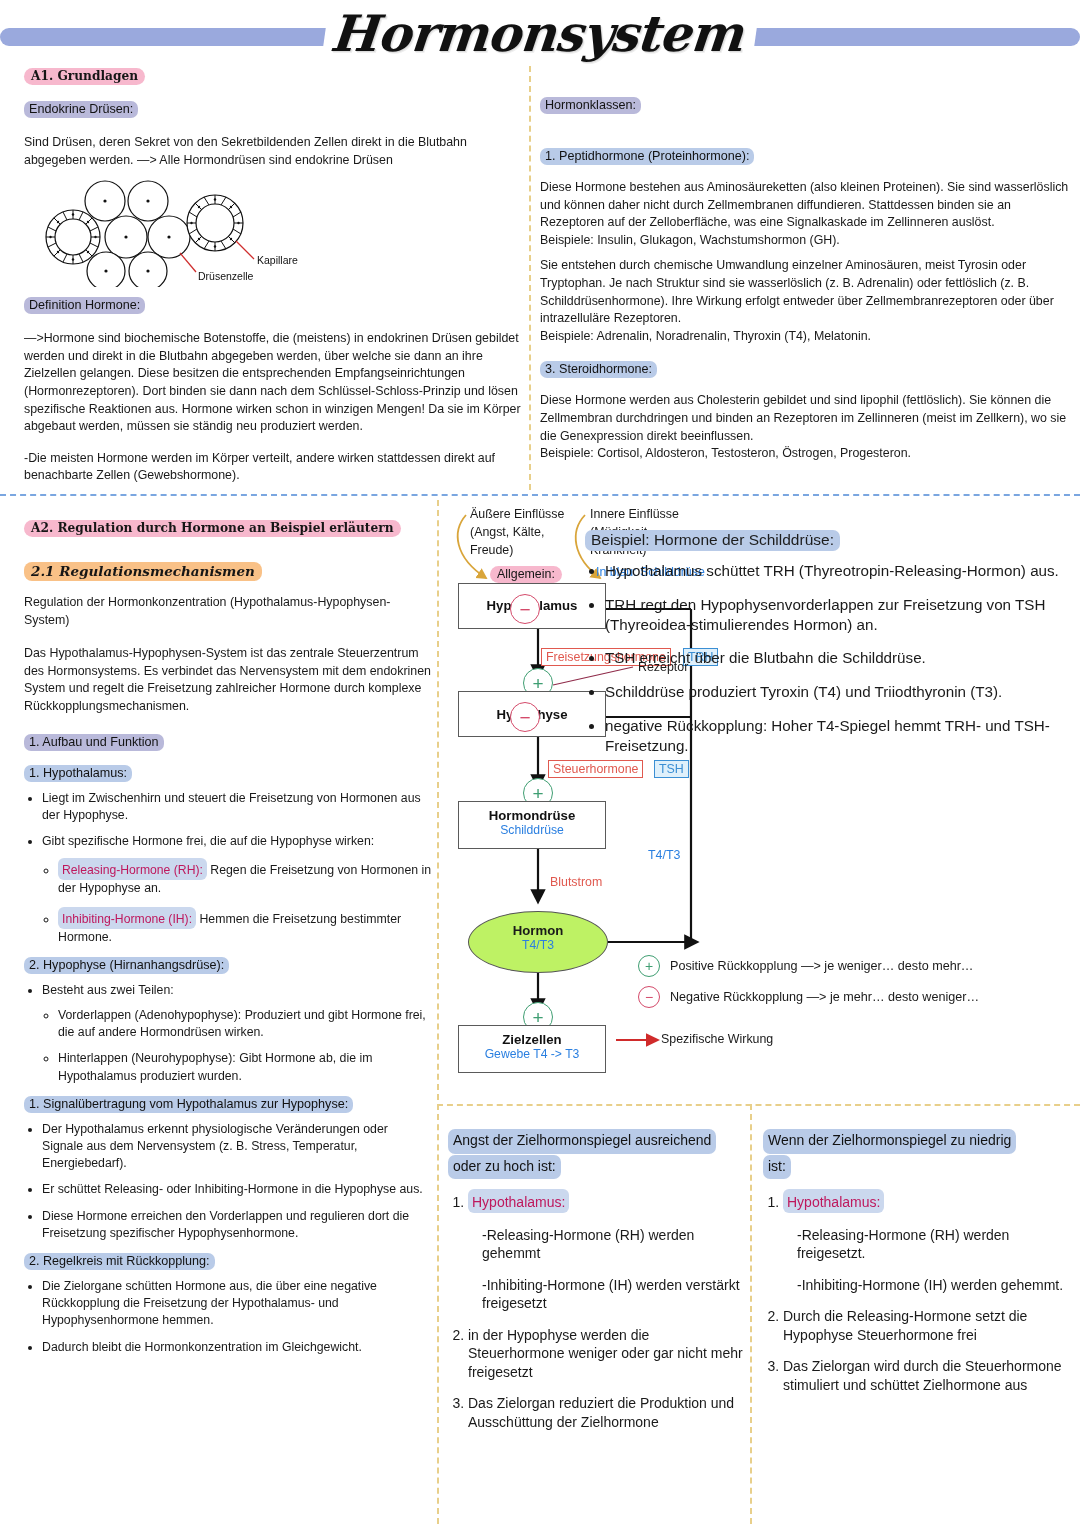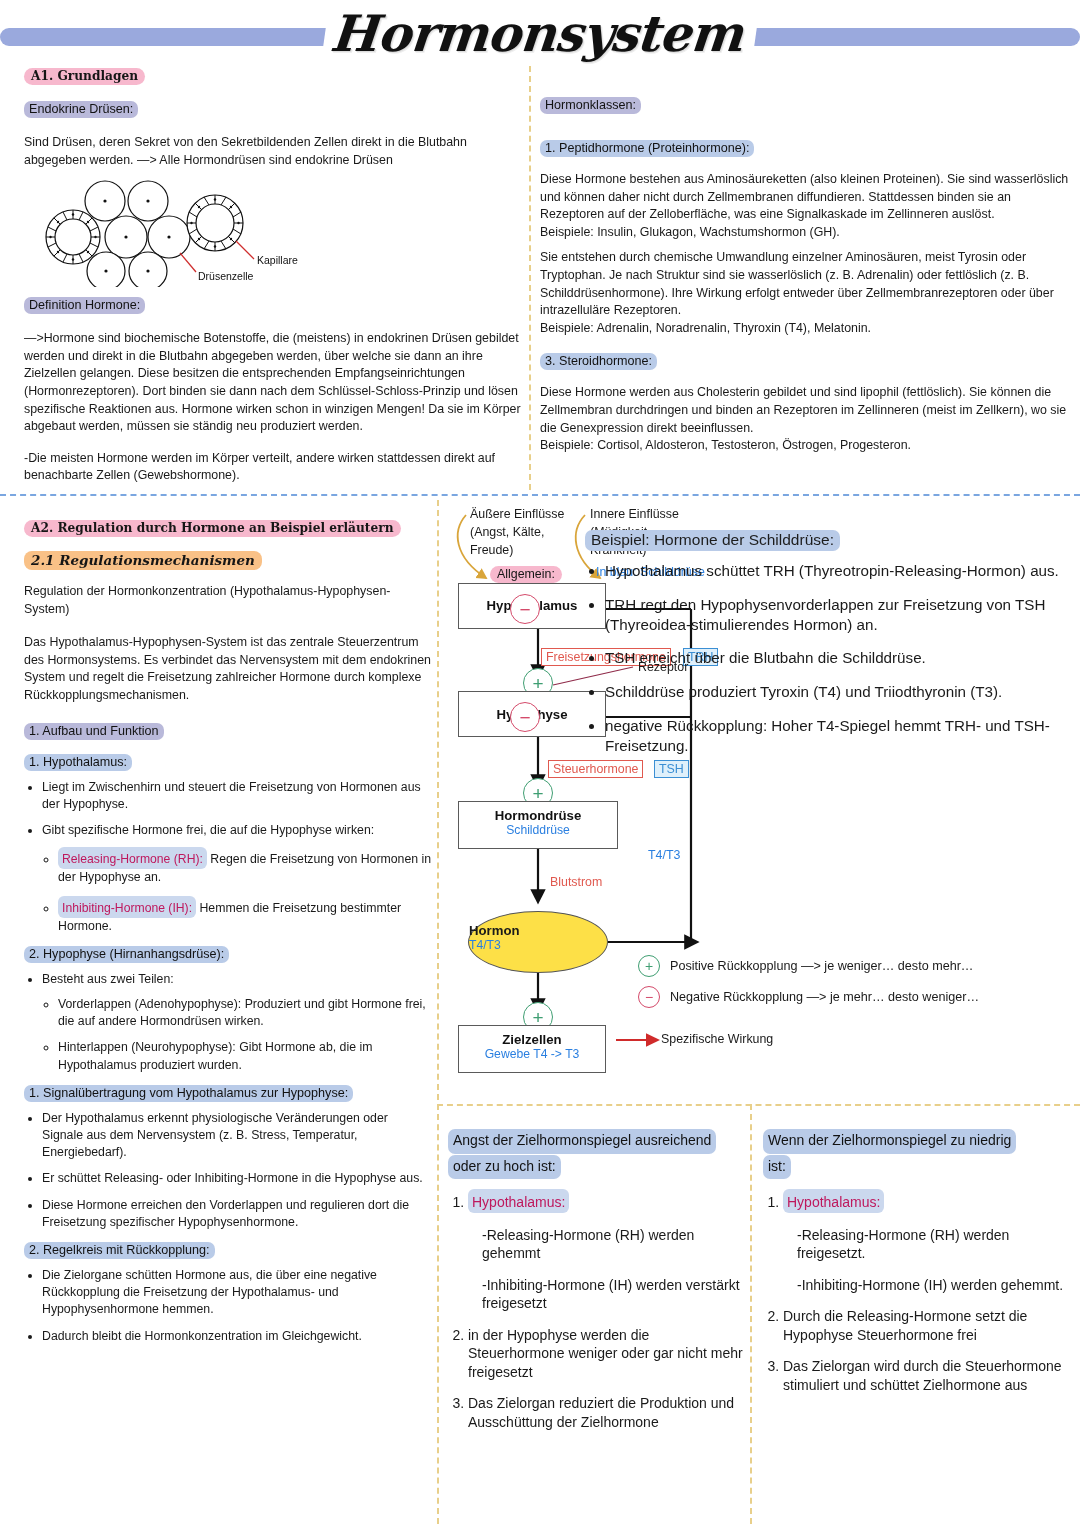--- a/index.html
+++ b/index.html
@@ -240,42 +240,42 @@
   </div>
 
   <div style="margin:8px 0 16px 0;">
     <span class="hl-violet">Definition Hormone:</span>
   </div>
   <p class="para">—&gt;Hormone sind biochemische Botenstoffe, die (meistens) in endokrinen Drüsen gebildet werden und direkt in die Blutbahn abgegeben werden, über welche sie dann an ihre Zielzellen gelangen. Diese besitzen die entsprechenden Empfangseinrichtungen (Hormonrezeptoren). Dort binden sie dann nach dem Schlüssel-Schloss-Prinzip und lösen spezifische Reaktionen aus. Hormone wirken schon in winzigen Mengen! Da sie im Körper abgebaut werden, müssen sie ständig neu produziert werden.</p>
   <p class="para" style="margin-top:14px;">-Die meisten Hormone werden im Körper verteilt, andere wirken stattdessen direkt auf benachbarte Zellen (Gewebshormone).</p>
 </div>
 
 <div id="col-tr">
-  <div style="margin-bottom:24px;">
+  <div style="margin-bottom:32px;">
     <span class="hl-violet">Hormonklassen:</span>
   </div>
 
   <div style="margin-bottom:14px;">
     <span class="hl-blue">1. Peptidhormone (Proteinhormone):</span>
   </div>
   <p class="para" style="margin-bottom:0;">Diese Hormone bestehen aus Aminosäureketten (also kleinen Proteinen). Sie sind wasserlöslich und können daher nicht durch Zellmembranen diffundieren. Stattdessen binden sie an Rezeptoren auf der Zelloberfläche, was eine Signalkaskade im Zellinneren auslöst.</p>
   <p class="para">Beispiele: Insulin, Glukagon, Wachstumshormon (GH).</p>
 
   <p class="para" style="margin-bottom:0;">Sie entstehen durch chemische Umwandlung einzelner Aminosäuren, meist Tyrosin oder Tryptophan. Je nach Struktur sind sie wasserlöslich (z. B. Adrenalin) oder fettlöslich (z. B. Schilddrüsenhormone). Ihre Wirkung erfolgt entweder über Zellmembranrezeptoren oder über intrazelluläre Rezeptoren.</p>
   <p class="para">Beispiele: Adrenalin, Noradrenalin, Thyroxin (T4), Melatonin.</p>
 
   <div style="margin:14px 0 14px 0;">
     <span class="hl-blue">3. Steroidhormone:</span>
   </div>
   <p class="para" style="margin-bottom:0;">Diese Hormone werden aus Cholesterin gebildet und sind lipophil (fettlöslich). Sie können die Zellmembran durchdringen und binden an Rezeptoren im Zellinneren (meist im Zellkern), wo sie die Genexpression direkt beeinflussen.</p>
   <p class="para">Beispiele: Cortisol, Aldosteron, Testosteron, Östrogen, Progesteron.</p>
 </div>
 
 <div id="col-bl">
-  <div style="margin-bottom:14px;">
+  <div style="margin-bottom:25px;">
     <span class="hl-pink">A2. Regulation durch Hormone an Beispiel erläutern</span>
   </div>
   <div style="margin-bottom:13px;">
     <span class="hl-orange">2.1 Regulationsmechanismen</span>
   </div>
   <p class="para">Regulation der Hormonkonzentration (Hypothalamus-Hypophysen-System)</p>
   <p class="para" style="margin-top:16px;">Das Hypothalamus-Hypophysen-System ist das zentrale Steuerzentrum des Hormonsystems. Es verbindet das Nervensystem mit dem endokrinen System und regelt die Freisetzung zahlreicher Hormone durch komplexe Rückkopplungsmechanismen.</p>
 
   <div style="margin:16px 0 12px 0;">
     <span class="hl-violet">1. Aufbau und Funktion</span>
@@ -398,29 +398,29 @@
       <span>−</span>
     </div>
   <div class="dlabel" style="left:190px; top:155px;">Rezeptor</div>
 
   <div class="lbl-red-box" style="left:100px; top:255px;">Steuerhormone</div>
   <div class="lbl-blue-box" style="left:206px; top:255px;">TSH</div>
 
   <div class="circ plus" style="left:75px; top:273px;">
       <span>+</span>
     </div>
-  <div class="fbox" style="left:10px; top:296px; width:160px; height:48px;">
+  <div class="fbox" style="left:10px; top:296px; width:148px; height:48px;">
     <span class="t1">Hormondrüse</span>
     <span class="t2">Schilddrüse</span>
   </div>
 
   <div class="dlabel red" style="left:102px; top:370px;">Blutstrom</div>
   <div class="dlabel blue" style="left:200px; top:343px;">T4/T3</div>
 
-  <div style="position:absolute; left:20px; top:406px; width:140px; height:62px; border:1.5px solid #555; border-radius:50%; background:#fde047; text-align:left;">
+  <div style="position:absolute; left:20px; top:406px; width:140px; height:62px; border:1.5px solid #555; border-radius:50%; background:#bef264; text-align:center;">
     <span style="display:block; font-size:13.2px; font-weight:bold; margin-top:11px;">Hormon</span>
     <span style="display:block; font-size:12.2px; color:#2a7fe0;">T4/T3</span>
   </div>
 
   <div class="circ plus" style="left:75px; top:497px;">
       <span>+</span>
     </div>
   <div class="fbox" style="left:10px; top:520px; width:148px; height:48px;">
     <span class="t1">Zielzellen</span>
     <span class="t2">Gewebe T4 -&gt; T3</span>

